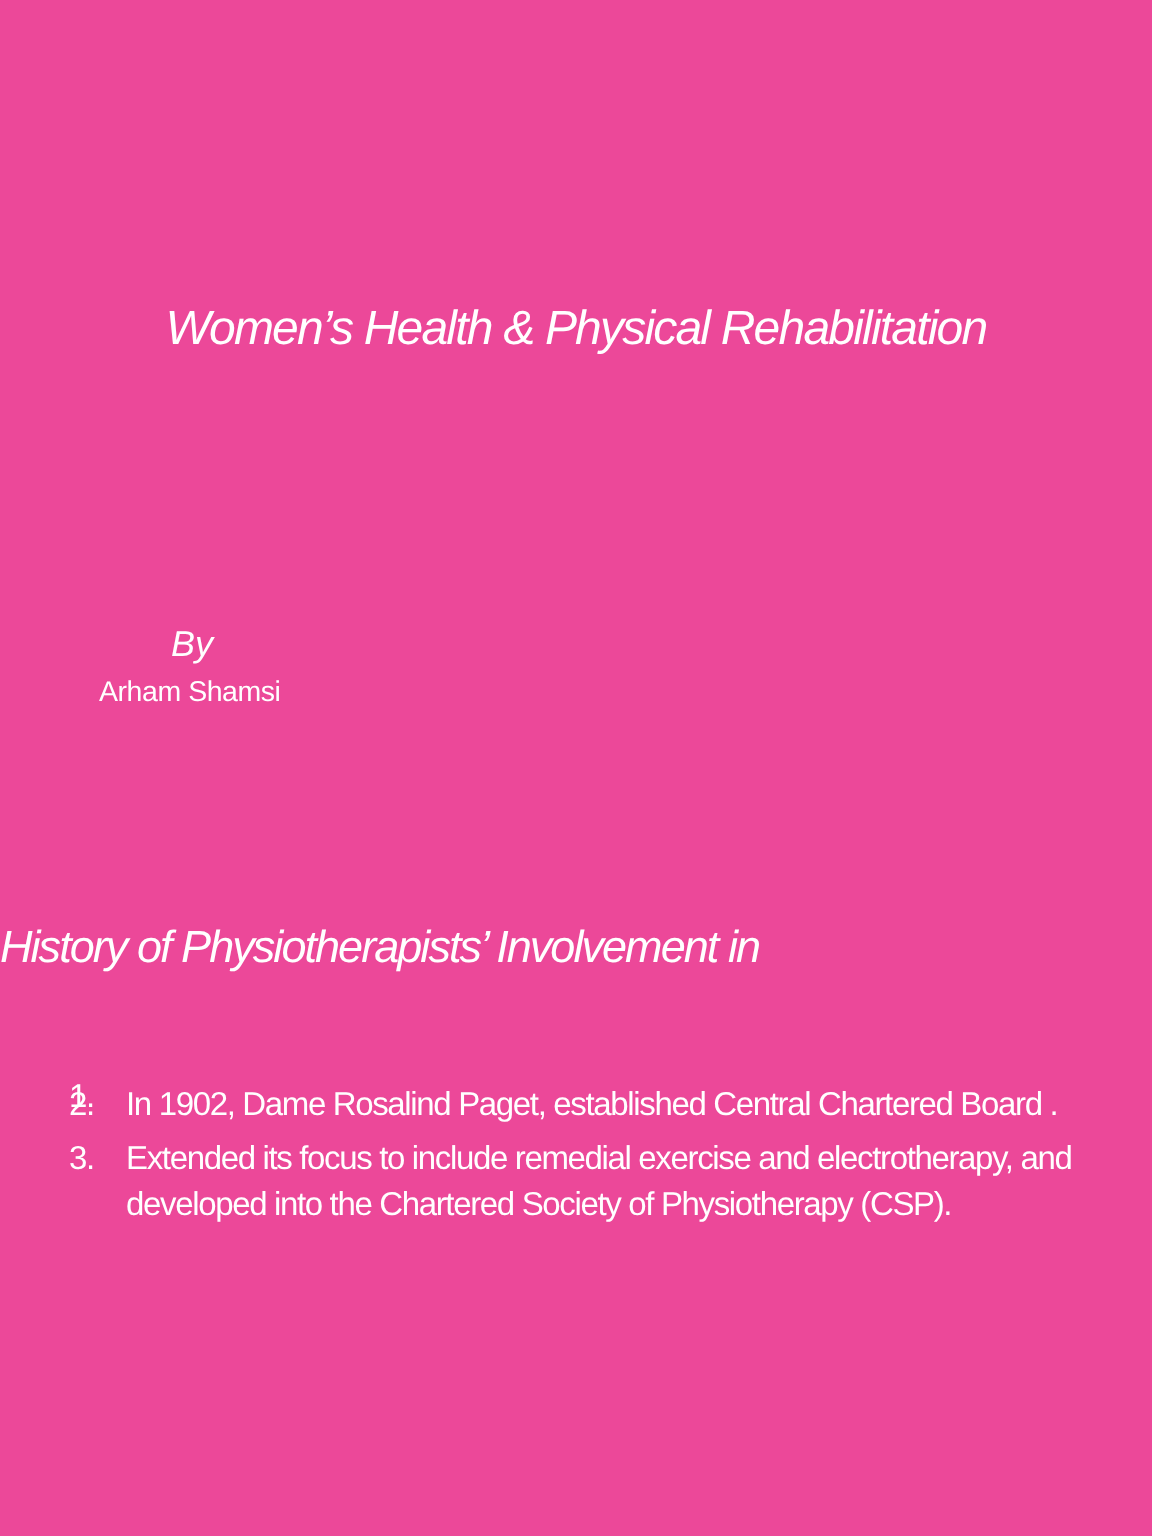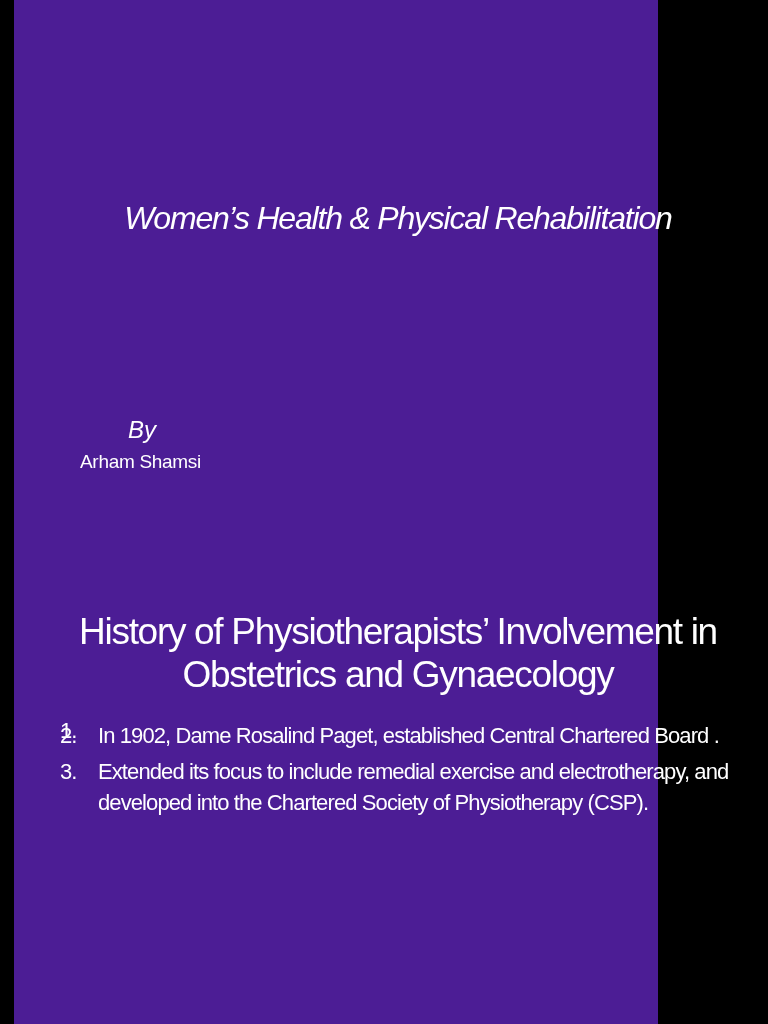--- a/index.html
+++ b/index.html
@@ -10,24 +10,24 @@
     body {
       width: 768px;
       height: 1024px;
       position: relative;
       overflow: hidden;
       color: #ffffff;
       font-family: "Liberation Sans", sans-serif;
     }
     .slide {
       position: absolute;
-      left: 14px;
-      width: 644px;
+      left: 0;
+      width: 768px;
       height: 512px;
-      background: #4c1d95;
+      background: #ec4899;
     }
     .slide-1 { top: 0; }
     .slide-2 { top: 512px; }
 
     .title-main {
       position: absolute;
       top: 198px;
       left: 0;
       width: 768px;
       text-align: center;
@@ -52,22 +52,22 @@
       font-size: 19px;
       line-height: 24px;
       letter-spacing: -0.3px;
     }
 
     .slide-title {
       position: absolute;
       top: 98px;
       left: 0;
       width: 768px;
-      text-align: center;
-      font-size: 37px;
+      font-style: italic;
+      font-size: 30px;
       letter-spacing: -1.3px;
       line-height: 43px;
     }
     .slide-title span { display: block; }
 
     .content-list {
       position: absolute;
       top: 203px;
       left: 46px;
       width: 690px;
@@ -94,21 +94,20 @@
 
 <div class="slide slide-1">
   <div class="title-main">Women’s Health &amp; Physical Rehabilitation</div>
   <div class="by-label">By</div>
   <div class="author-name">Arham Shamsi</div>
 </div>
 
 <div class="slide slide-2">
   <div class="slide-title">
     <span>History of Physiotherapists’ Involvement in</span>
-    <span>Obstetrics and Gynaecology</span>
   </div>
   <ol class="content-list">
     <li>
       <span class="num">1.</span>
     </li>
     <li>
       <span class="num">2.</span>
       <span>In 1902, Dame Rosalind Paget, established Central Chartered Board .</span>
     </li>
     <li>

